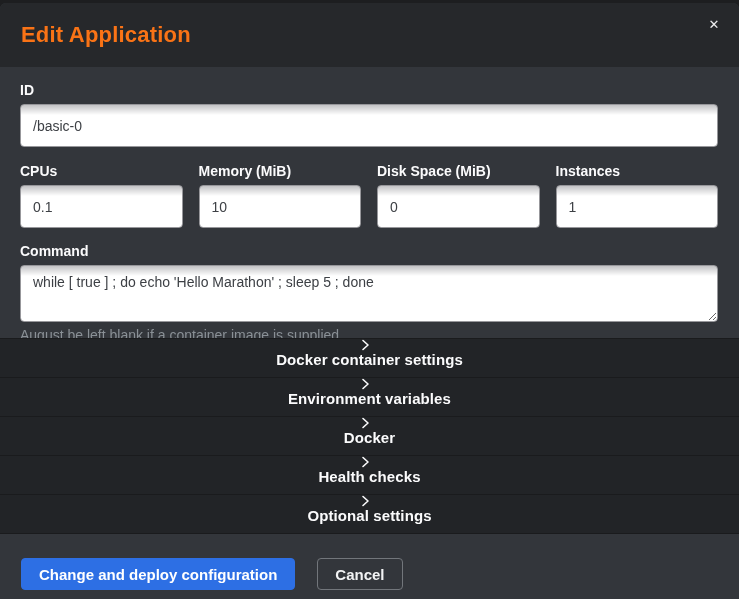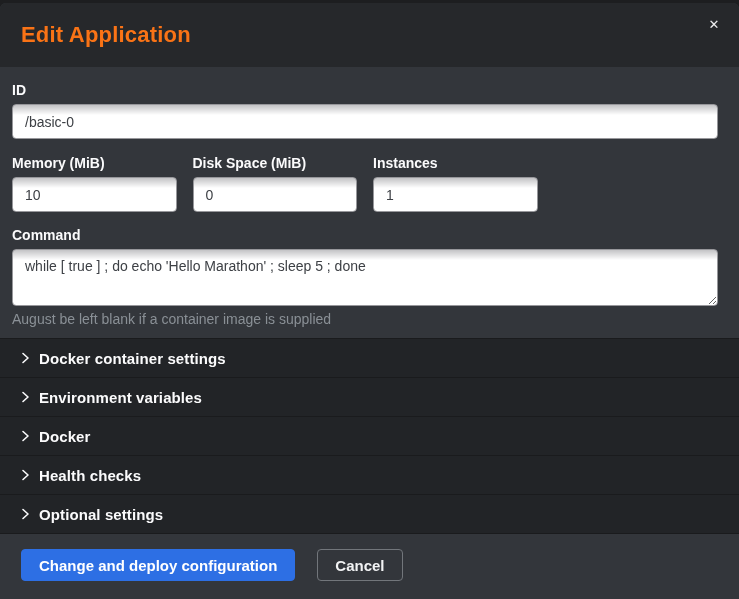--- a/index.html
+++ b/index.html
@@ -47,34 +47,34 @@
     text-align: center;
     font-size: 13px;
     color: #ededee;
     cursor: pointer;
     user-select: none;
   }
   
   .modal-body {
     flex: 0 0 auto;
     height: 271px;
-    padding: 15px 21px 0 12px;
+    padding: 15px 21px 0 20px;
     box-sizing: border-box;
     background: #33363b;
   }
   .field-label {
     font-size: 14px;
     font-weight: 700;
     color: #fbfbfc;
     margin-bottom: 6px;
   }
   .text-input {
     display: block;
     width: 100%;
-    height: 35px;
+    height: 43px;
     box-sizing: border-box;
     border: 1px solid #97979b;
     border-radius: 4px;
     background: linear-gradient(to bottom, #c3c3c5 0px, #ffffff 10px);
     color: #3d4045;
     font-family: "Liberation Sans", sans-serif;
     font-size: 14px;
     padding: 0 12px;
     outline: none;
   }
@@ -109,44 +109,45 @@
   
   .sections {
     flex: 0 0 auto;
     background: #222427;
     border-top: 1px solid #1a1b1d;
   }
   .section-row {
     height: 38px;
     display: flex;
     align-items: center;
-    padding: 0 21px;
+    padding: 0 31px;
     border-bottom: 1px solid #1a1b1d;
     cursor: pointer;
+    flex-direction: column;
   }
   .section-row:last-child { border-bottom: 1px solid #1a1b1d; }
   .chevron {
     width: 9px;
     height: 12px;
     margin-right: 9px;
     flex: 0 0 auto;
     display: block;
   }
   .section-label {
     font-size: 15px;
     font-weight: 700;
     color: #fbfbfc;
     letter-spacing: 0.1px;
   }
   
   .modal-footer {
     flex: 1 1 auto;
     background: #33363b;
     display: flex;
-    align-items: flex-start;
+    align-items: center;
     padding: 15px 8px 0 21px;
   }
   .btn {
     height: 32px;
     border-radius: 4px;
     font-family: "Liberation Sans", sans-serif;
     font-size: 15px;
     font-weight: 600;
     cursor: pointer;
     display: inline-flex;
@@ -178,20 +179,24 @@
 
   <div class="modal-body">
 
     <div class="field-group">
       <div class="field-label">ID</div>
       <input class="text-input" type="text" value="/basic-0" style="">
     </div>
 
     <div class="field-row">
       <div>
+        <div class="field-label">CPUs</div>
+        <input class="text-input" type="text" value="0.1" style="">
+      </div>
+      <div>
         <div class="field-label">Memory (MiB)</div>
         <input class="text-input" type="text" value="10" style="">
       </div>
       <div>
         <div class="field-label">Disk Space (MiB)</div>
         <input class="text-input" type="text" value="0" style="">
       </div>
       <div>
         <div class="field-label">Instances</div>
         <input class="text-input" type="text" value="1" style="">

